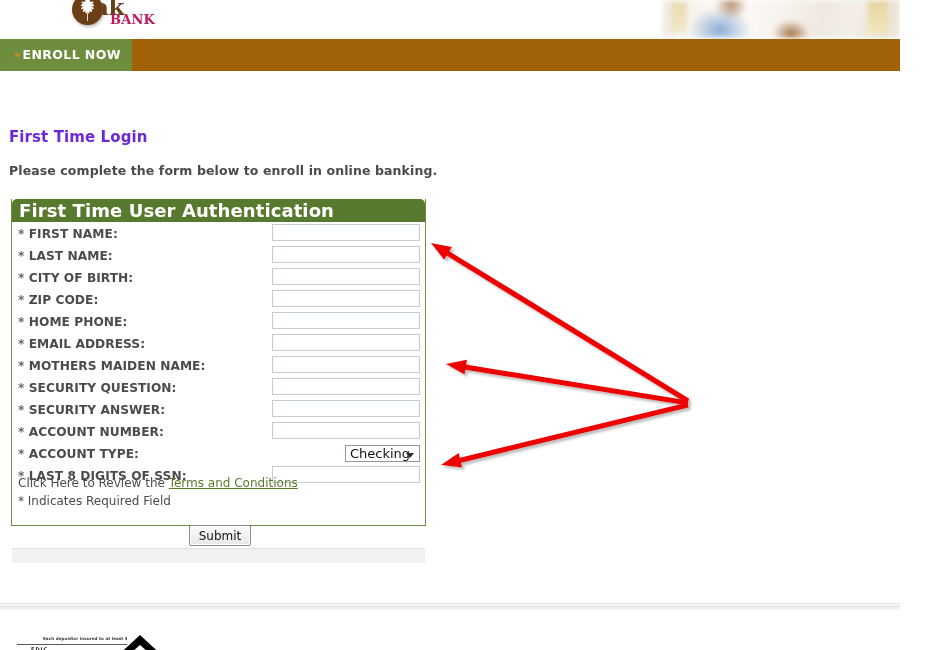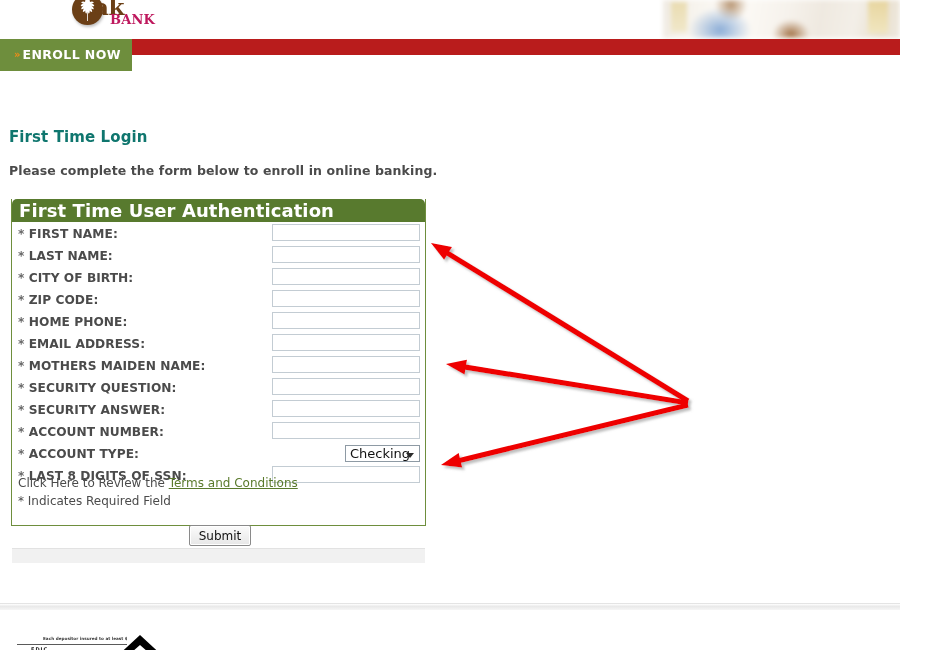--- a/index.html
+++ b/index.html
@@ -92,22 +92,22 @@
     font-size: 13px;
     letter-spacing: 0.2px;
     color: #be185d;
     line-height: 13px;
   }
 
   
   #navbar {
     position: absolute;
     left: 0; top: 39px;
-    width: 900px; height: 16px;
-    background: #b91c1c;
+    width: 900px; height: 32px;
+    background: #a16207;
   }
   #enroll-tab {
     position: absolute;
     left: 0; top: 0;
     width: 132px; height: 32px;
     background: #6e8e3d;
     color: #ffffff;
     font-size: 12.5px;
     font-weight: bold;
     letter-spacing: 0.4px;
@@ -126,21 +126,21 @@
   }
 
   
   #content { position: absolute; left: 0; top: 71px; width: 900px; }
 
   #page-title {
     position: absolute;
     left: 9px; top: 57px;
     font-size: 15px;
     font-weight: bold;
-    color: #0f766e;
+    color: #6d28d9;
     letter-spacing: .1px;
   }
   #page-subtitle {
     position: absolute;
     left: 9px; top: 92px;
     font-size: 12.5px;
     font-weight: bold;
     color: #4b4b4b;
     letter-spacing: .1px;
   }

